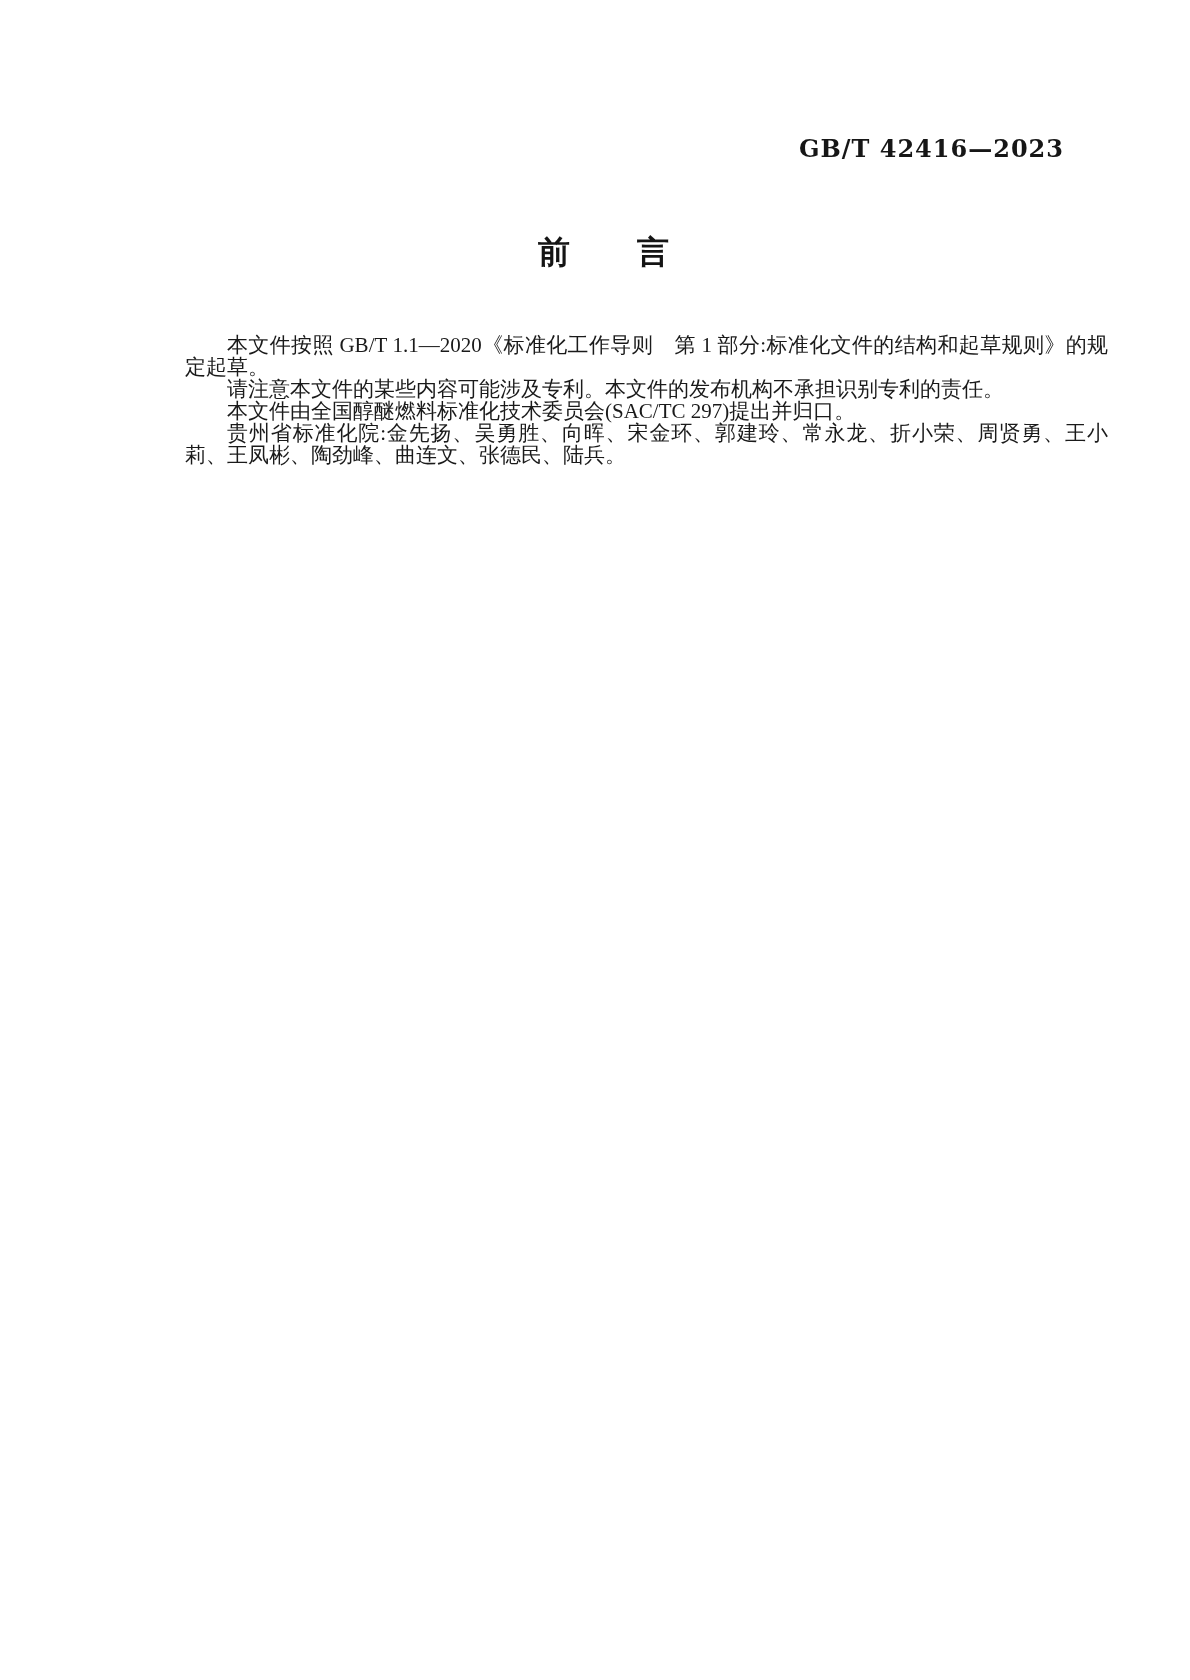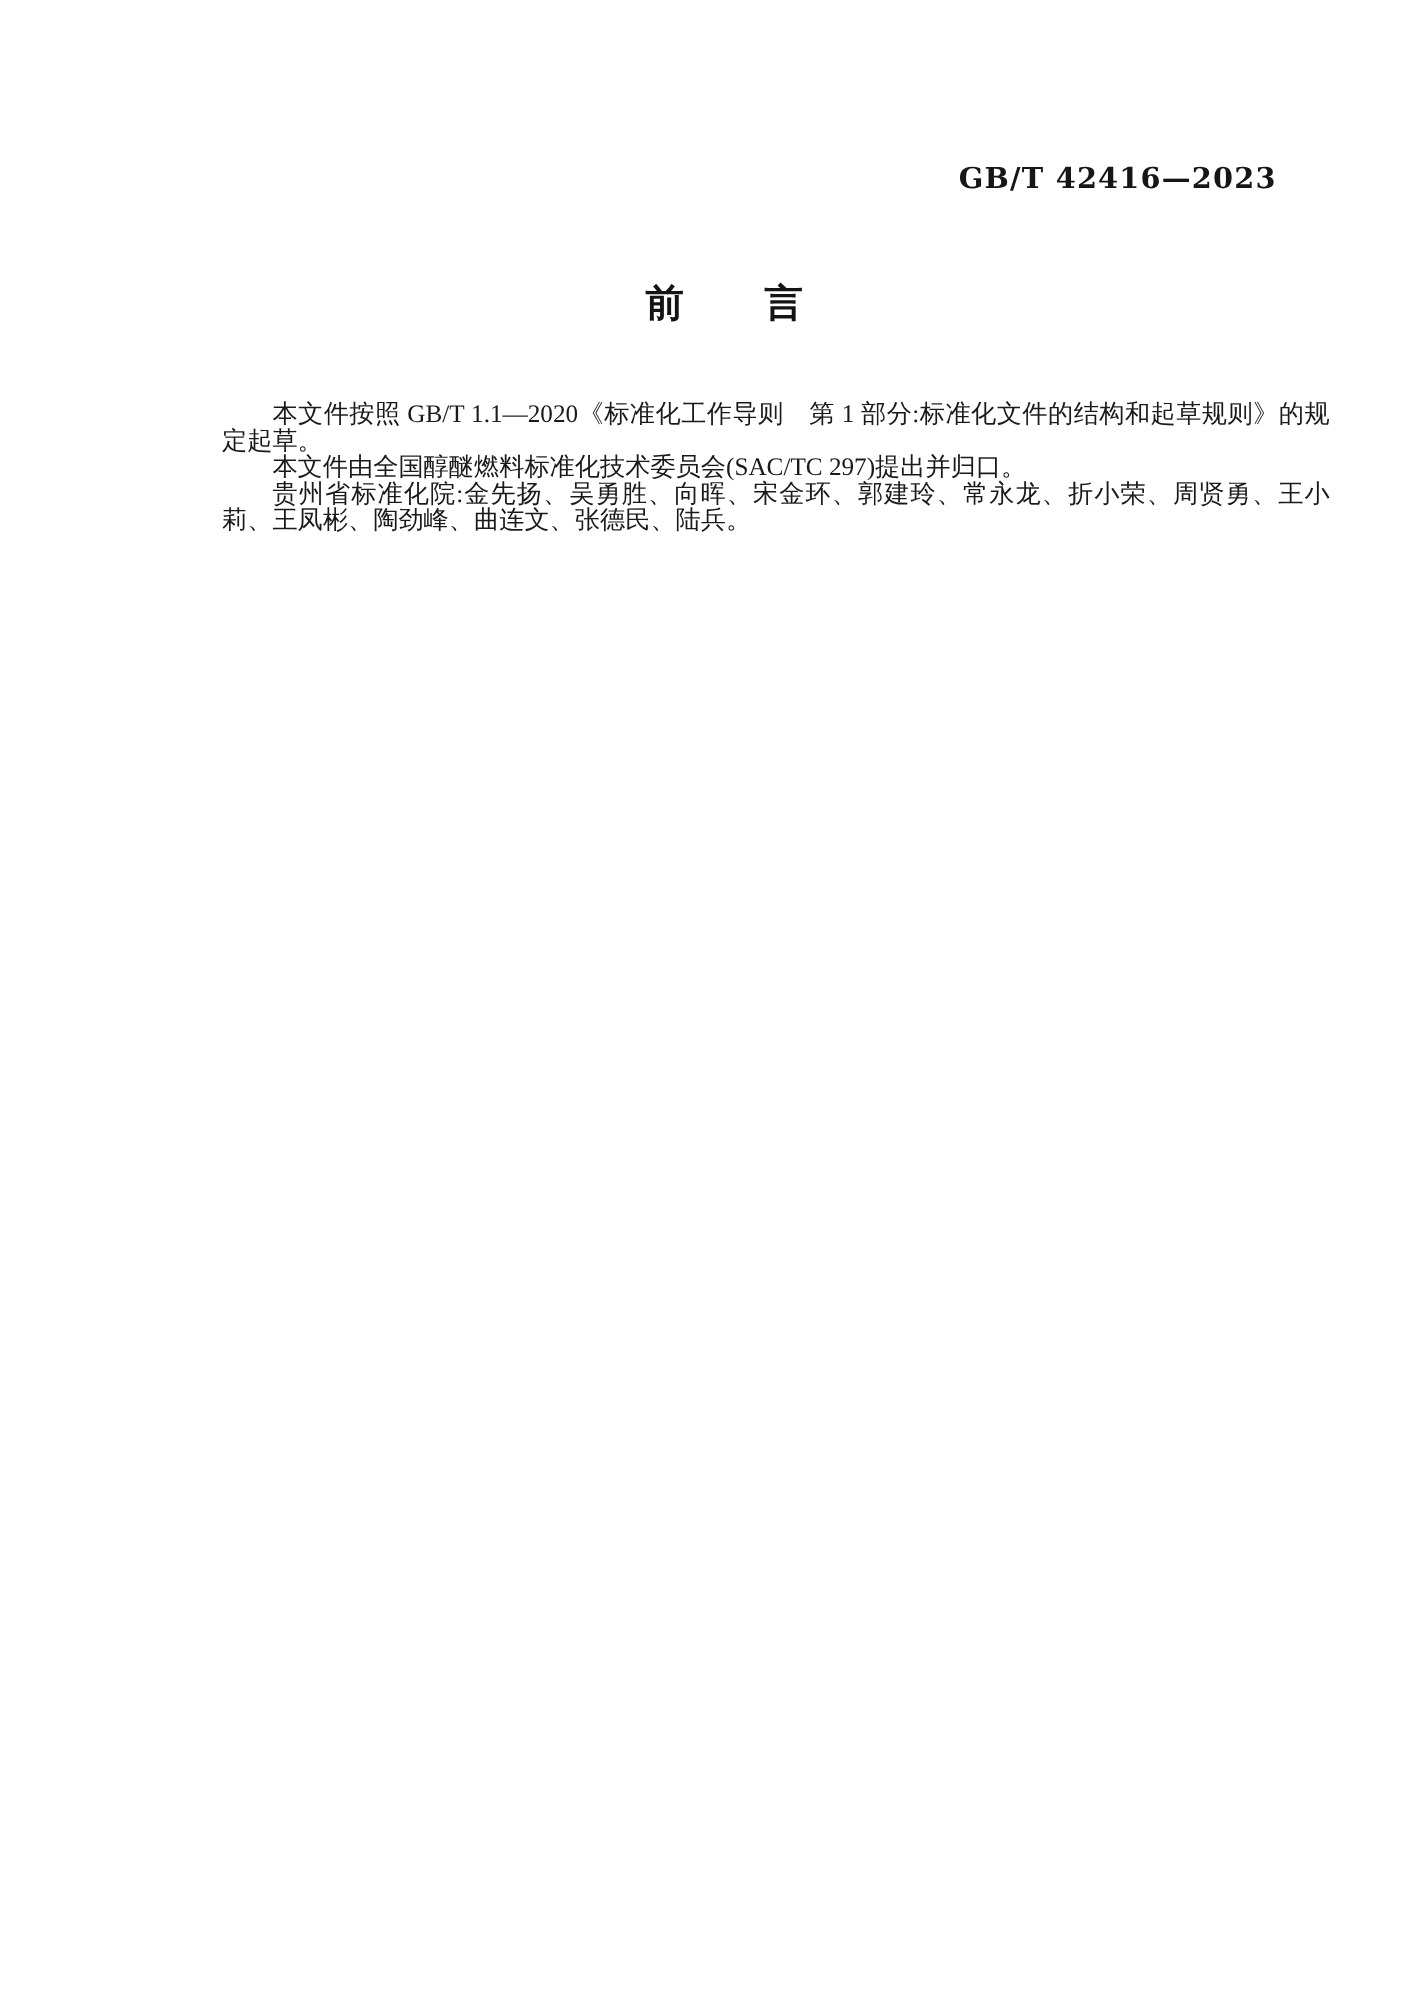--- a/index.html
+++ b/index.html
@@ -76,19 +76,20 @@
 <div class="page">
 
   <div class="std-code">GB/T 42416—2023</div>
 
   <div class="doc-title">
     <span class="spread">前言</span>
   </div>
 
   <div class="body-text">
       <p>本文件按照 GB/T 1.1—2020《标准化工作导则　第 1 部分:标准化文件的结构和起草规则》的规定起草。</p>
+      <p>请注意本文件的某些内容可能涉及专利。本文件的发布机构不承担识别专利的责任。</p>
       <p>本文件由全国醇醚燃料标准化技术委员会(SAC/TC 297)提出并归口。</p>
       <p>贵州省标准化院:金先扬、吴勇胜、向晖、宋金环、郭建玲、常永龙、折小荣、周贤勇、王小莉、王凤彬、陶劲峰、曲连文、张德民、陆兵。</p>
     </div>
 
   <div class="page-number">I</div>
 
 </div>
 
 </body></html>

